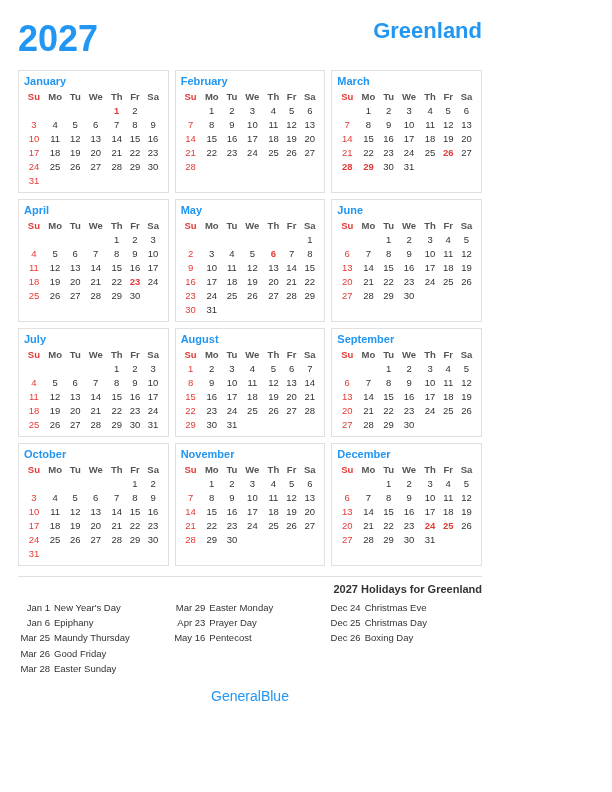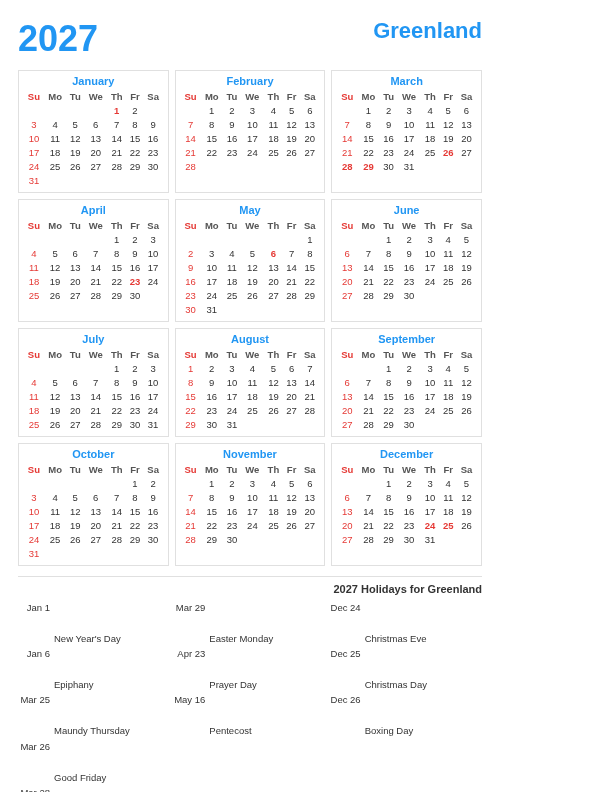--- a/index.html
+++ b/index.html
@@ -38,21 +38,21 @@
       display: grid;
       grid-template-columns: 1fr 1fr 1fr;
       gap: 6px;
     }
     .month-block {
       border: 1px solid #e0e0e0;
       padding: 4px 5px 5px 5px;
       background: #fff;
     }
     .month-title {
-      text-align: center;
+      text-align: left;
       color: #2196F3;
       font-weight: bold;
       font-size: 11px;
       margin-bottom: 3px;
     }
     .cal-table {
       width: 100%;
       border-collapse: collapse;
     }
     .cal-table th {
@@ -91,21 +91,20 @@
       font-size: 9.5px;
       line-height: 1.6;
     }
     .holiday-date {
       color: #333;
       min-width: 32px;
       font-weight: normal;
     }
     .holiday-name {
       color: #333;
-      margin-top: 31px;
     }
     .footer {
       margin-top: 12px;
       text-align: center;
     }
     .footer-powered {
       font-size: 8px;
       color: #999;
     }
     .footer-brand {

